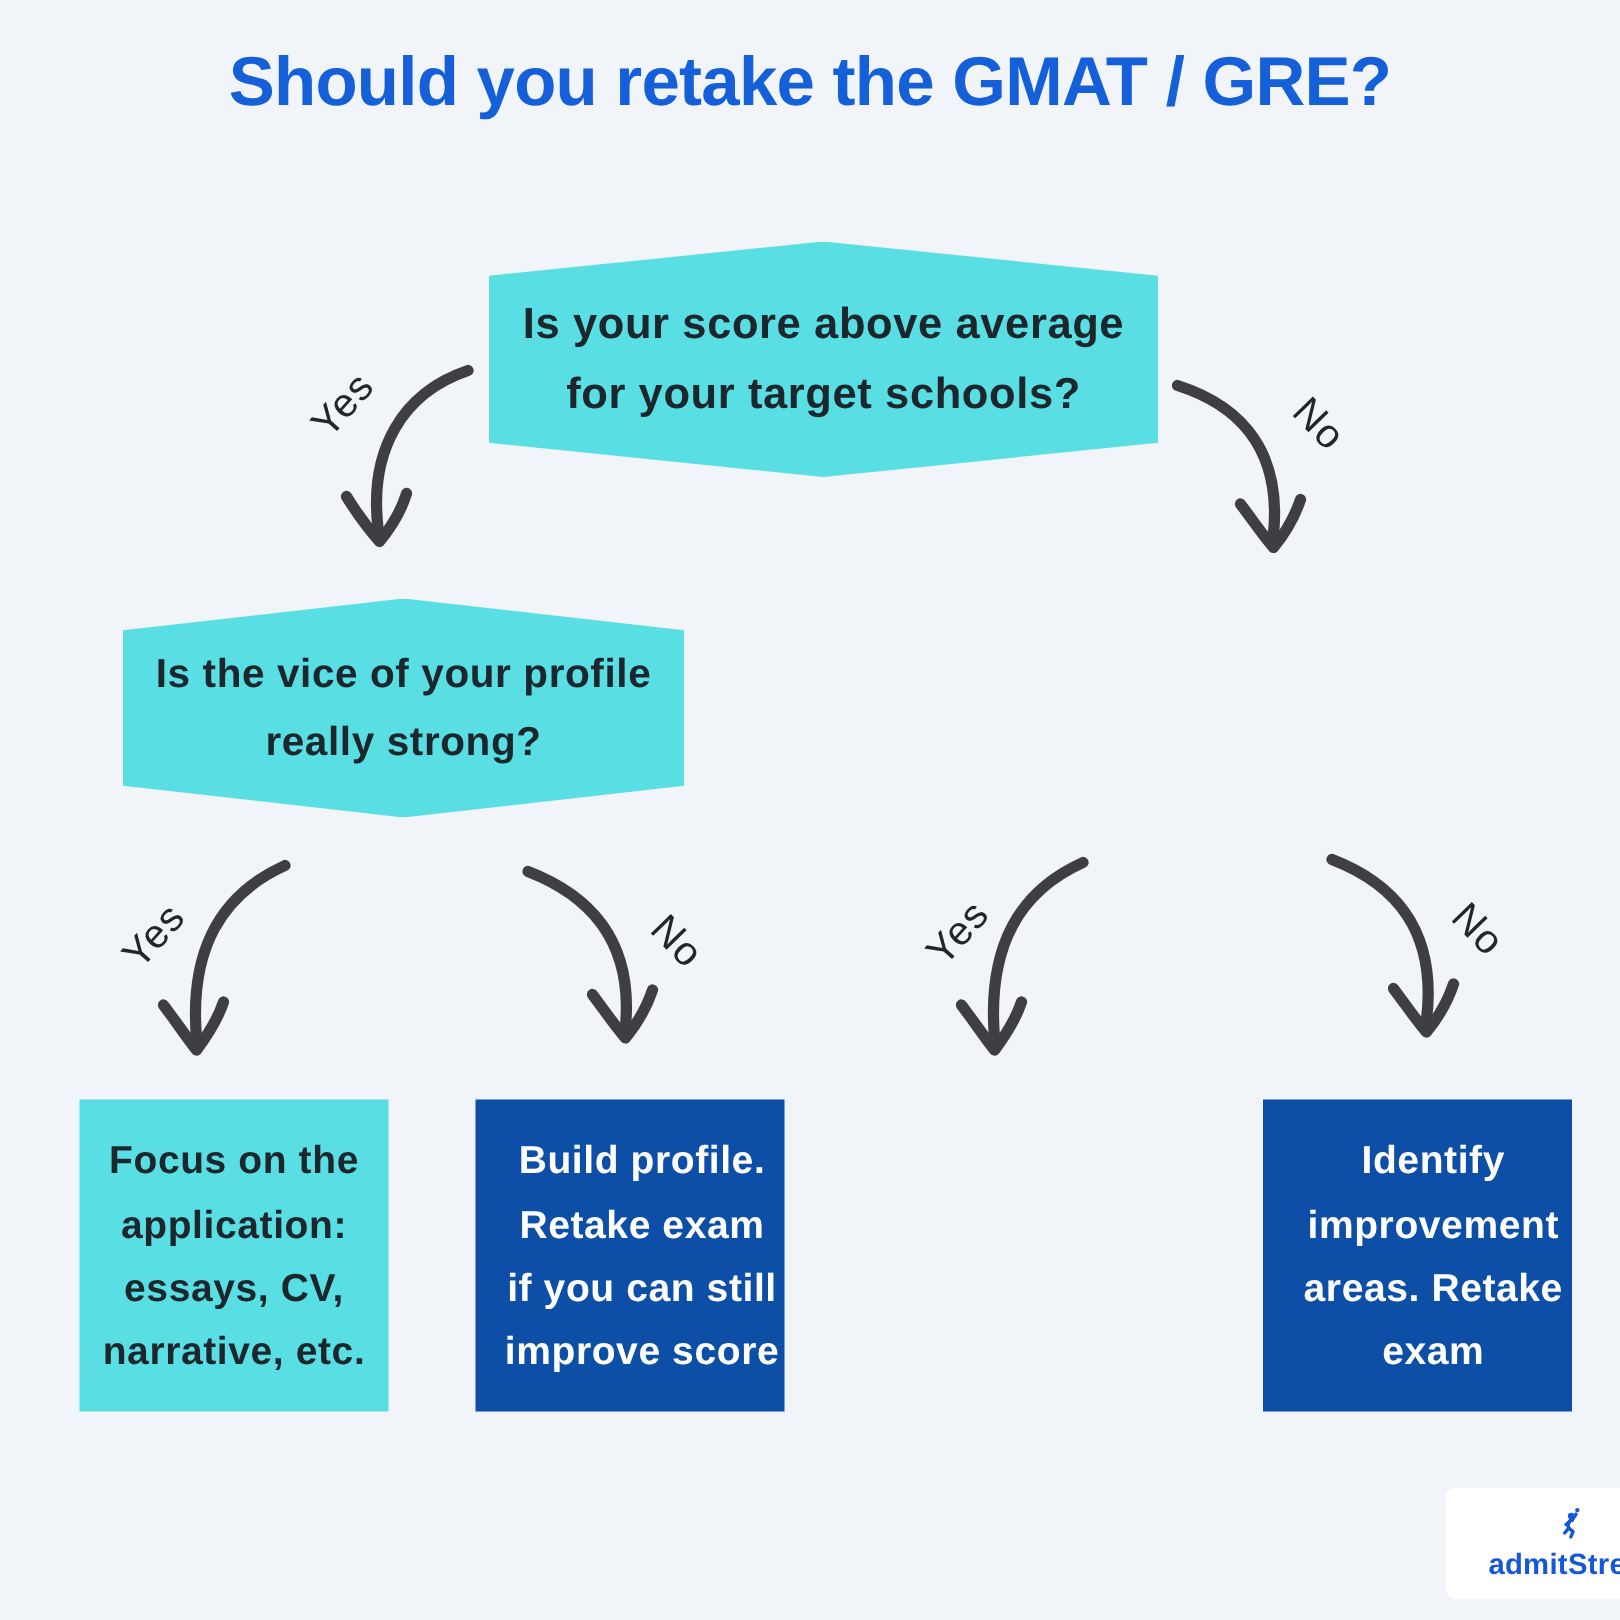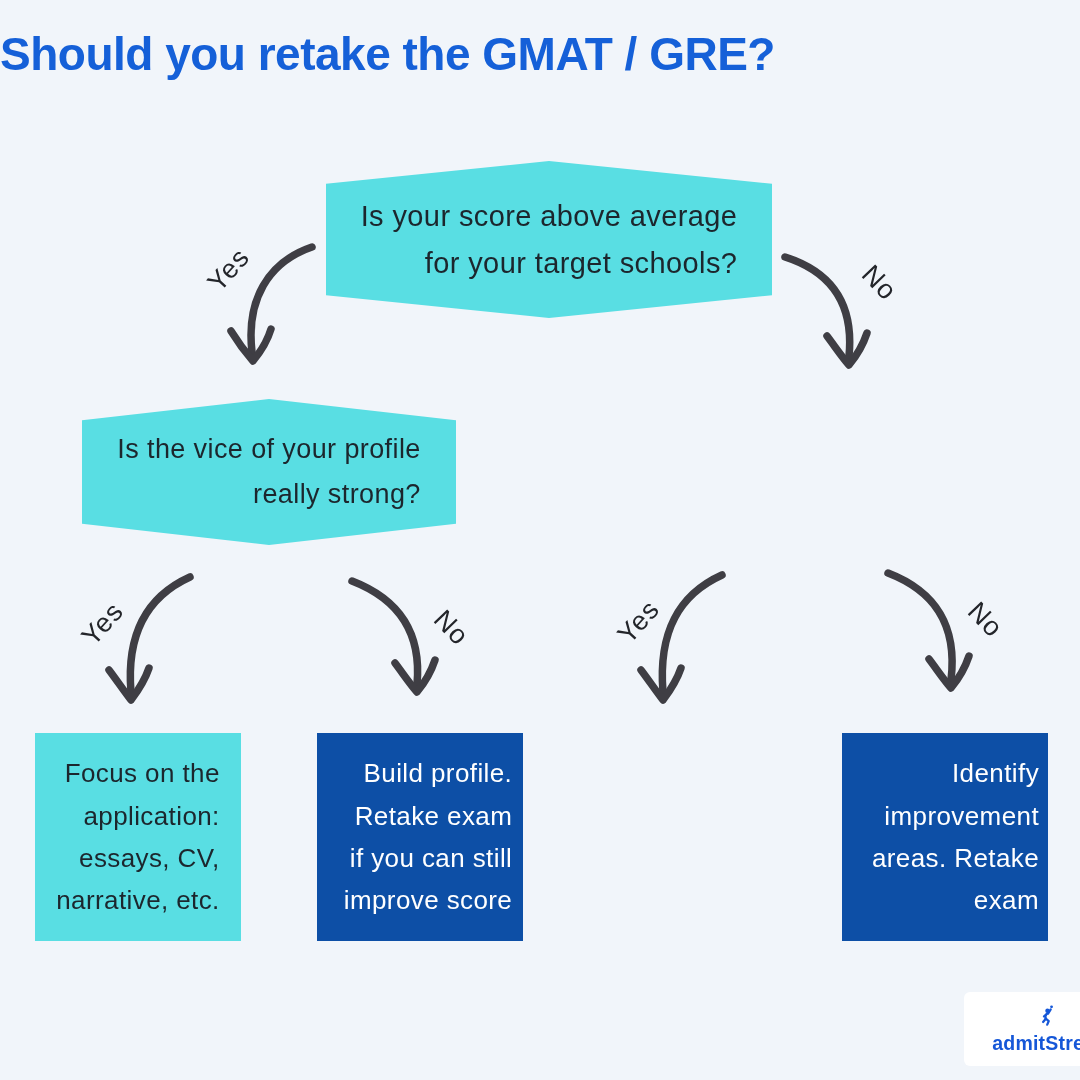--- a/index.html
+++ b/index.html
@@ -3,34 +3,34 @@
 <meta charset="utf-8">
 <style>
   :root{
     --bg:#F1F5FA; --teal:#59DEE3; --blue:#0D4FA6; --dark-text:#1C262D;
     --white-text:#FFFFFF; --arrow:#3F3E44; --title-blue:#1560D8; --logo-blue:#1557D8;
   }
   *{margin:0;padding:0;box-sizing:border-box;}
   html,body{width:1080px;height:1080px;}
   body{font-family:"Liberation Sans",sans-serif;background:var(--bg);}
   .canvas{position:relative;width:1080px;height:1080px;background:var(--bg);overflow:hidden;}
-  .title{position:absolute;top:27px;left:0;width:1080px;text-align:left;
+  .title{position:absolute;top:27px;left:0;width:1080px;text-align:center;
          font-size:46px;font-weight:700;letter-spacing:-.5px;color:var(--title-blue);}
   .node{position:absolute;display:flex;align-items:center;justify-content:center;
-        text-align:right;letter-spacing:.4px;}
+        text-align:center;letter-spacing:.4px;font-weight:bold;}
   .node span{white-space:pre-line;}
   .hex{clip-path:polygon(0% 14.5%,50% 0%,100% 14.5%,100% 85.5%,50% 100%,0% 85.5%);}
   .node--teal{background:var(--teal);color:var(--dark-text);}
   .node--blue{background:var(--blue);color:var(--white-text);}
   .node-root{left:326px;top:161px;width:446px;height:157px;font-size:29px;line-height:1.6;}
   .node-mid{top:399px;width:374px;height:146px;font-size:27px;line-height:1.65;}
   .node-profile{left:82px;}
   .node-attempts{left:634px;}
   .leaf{top:733px;width:206px;height:208px;font-size:26px;line-height:1.63;}
-  .leaf-1{left:35px;}
+  .leaf-1{left:53px;}
   .leaf-2{left:317px;padding-left:16px;}
   .leaf-3{left:571px;}
   .leaf-4{left:842px;padding-left:21px;}
   .arrows{position:absolute;left:0;top:0;width:1080px;height:1080px;pointer-events:none;}
   .arrows path{fill:none;stroke:var(--arrow);stroke-width:7.5;stroke-linecap:round;stroke-linejoin:round;}
   .edge-label{position:absolute;width:70px;height:34px;text-align:center;
               font-size:27px;letter-spacing:1px;color:#23252A;}
   .rot-ccw{transform:rotate(-48deg);}
   .rot-cw{transform:rotate(46deg);}
   .lbl-1{left:195px;top:254px;}

